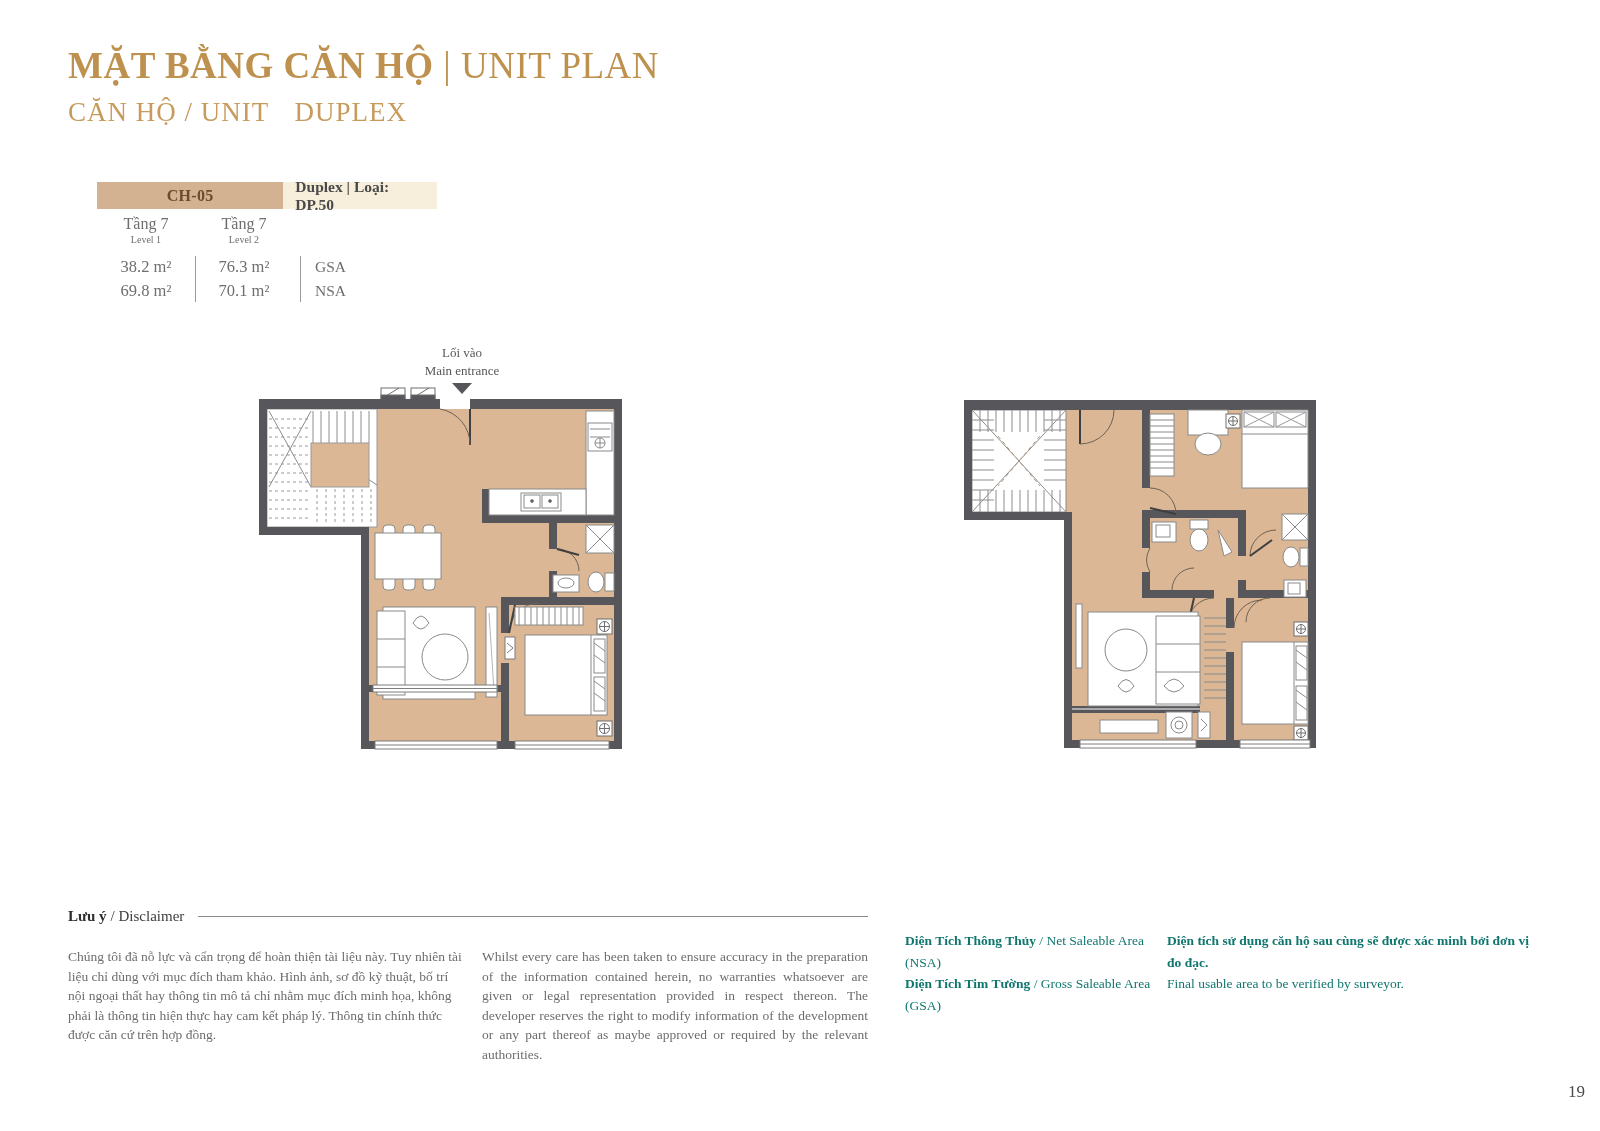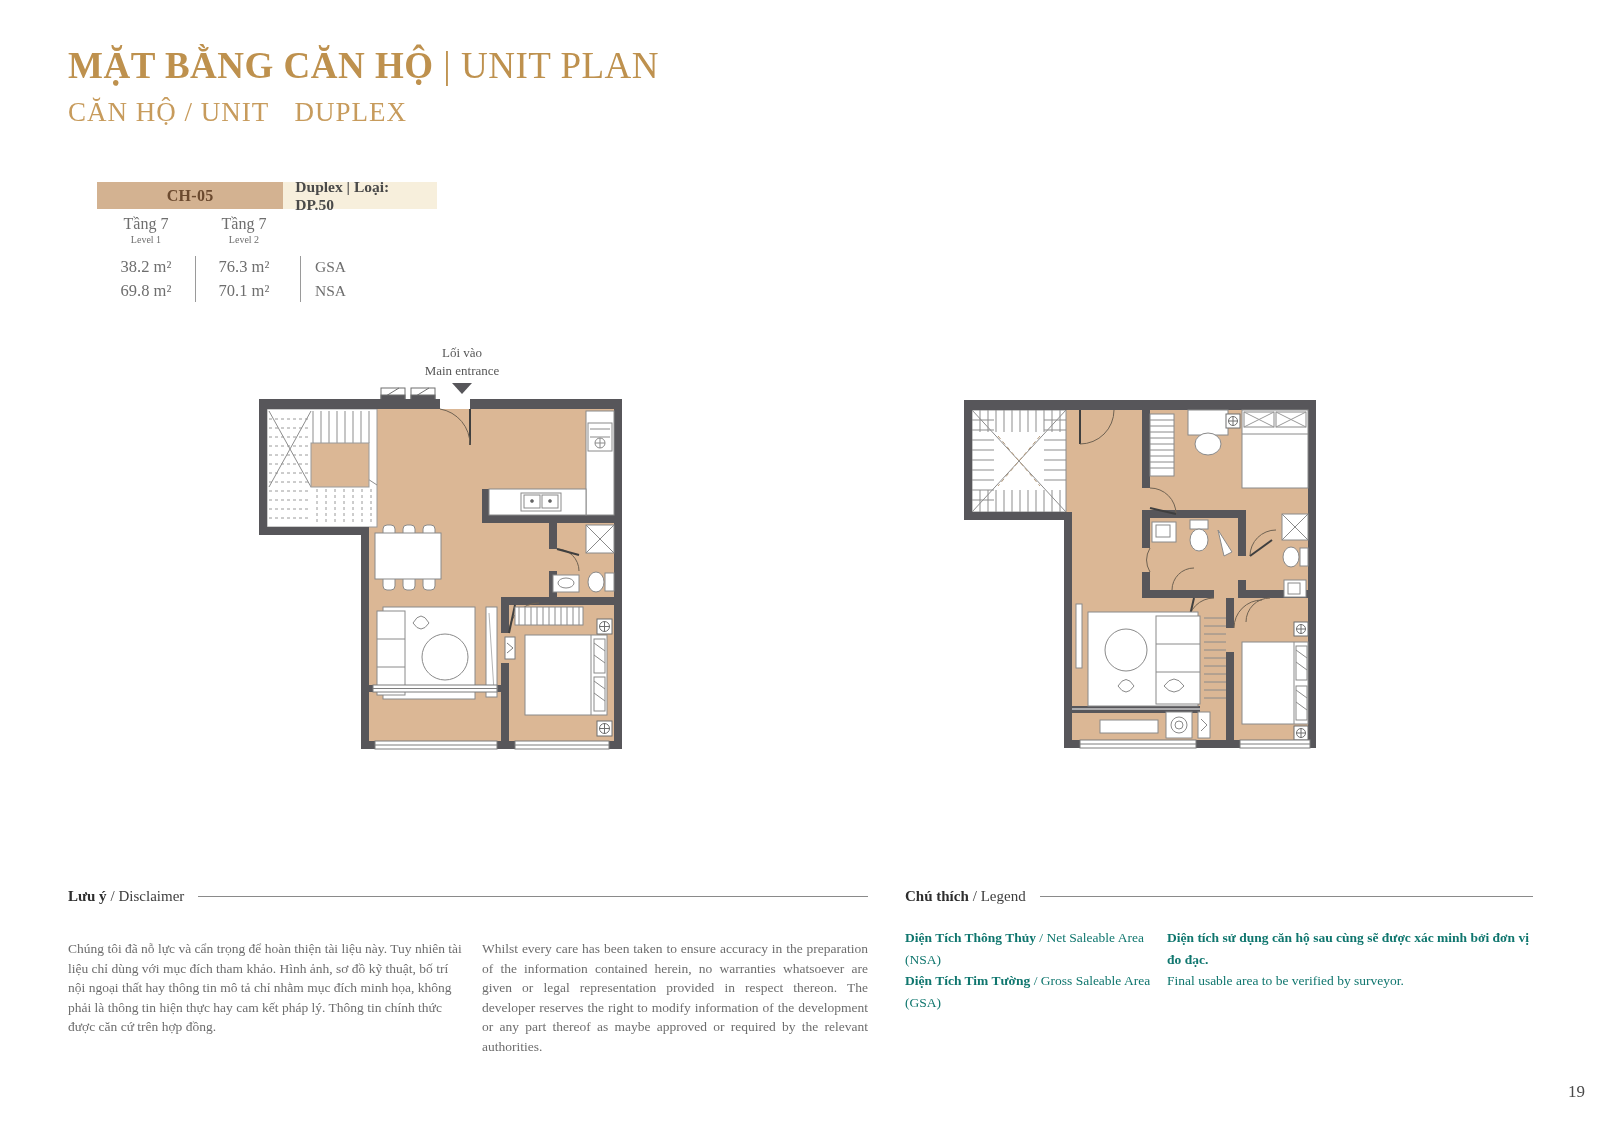--- a/index.html
+++ b/index.html
@@ -33,28 +33,28 @@
   .v1 { left:98px; } .v2 { left:203px; }
   
   .entrance { position:absolute; left:392px; top:344px; width:140px; text-align:center;
               color:#585858; font-size:13px; line-height:1.35; }
   .entrance .tri { width:0; height:0; margin:4px auto 0; border-left:10px solid transparent;
                    border-right:10px solid transparent; border-top:11px solid #57565A; }
   
   .plan1 { position:absolute; left:253px; top:385px; }
   .plan2 { position:absolute; left:950px; top:390px; }
   
-  .foot-block { position:absolute; top:888px; color:#6D6D6D; }
+  .foot-block { position:absolute; top:908px; color:#6D6D6D; }
   .fb-left { left:68px; width:800px; }
   .fb-right { left:905px; width:628px; }
   .fb-head { display:flex; align-items:center; font-size:15px; color:#2E2E2E; }
   .fb-head .b { font-weight:700; }
   .fb-head .r { color:#3d3d3d; margin-left:4px; }
   .fb-head .rule { flex:1; height:1px; background:#8a8a8a; margin-left:14px; }
-  .fb-cols { display:flex; margin-top:34px; }
+  .fb-cols { display:flex; margin-top:22px; }
   .fb-vi { width:398px; font-size:13.5px; line-height:1.45; }
   .fb-en { width:386px; margin-left:16px; font-size:13.5px; line-height:1.45; text-align:justify; }
   .lg-cols { display:flex; margin-top:22px; color:#0f766e; }
   .lg-c1 { width:262px; font-size:13.5px; line-height:1.6; }
   .lg-c2 { flex:1; font-size:13.5px; line-height:1.6; padding-left:0px; }
   .lg-b { font-weight:700; }
   .pageno { position:absolute; left:1568px; top:1082px; font-size:17px; color:#4a4a4a; }
   svg .arc { fill:none; stroke:#6f6252; stroke-width:1; }
 </style>
 </head>
@@ -482,25 +482,20 @@
       <span class="r">/ Disclaimer</span>
       <span class="rule"></span>
     </div>
     <div class="fb-cols">
       <p class="fb-vi">Chúng tôi đã nỗ lực và cẩn trọng để hoàn thiện tài liệu này. Tuy nhiên tài liệu chỉ dùng với mục đích tham khảo. Hình ảnh, sơ đồ kỹ thuật, bố trí nội ngoại thất hay thông tin mô tả chỉ nhằm mục đích minh họa, không phải là thông tin hiện thực hay cam kết pháp lý. Thông tin chính thức được căn cứ trên hợp đồng.</p>
       <p class="fb-en">Whilst every care has been taken to ensure accuracy in the preparation of the information contained herein, no warranties whatsoever are given or legal representation provided in respect thereon. The developer reserves the right to modify information of the development or any part thereof as maybe approved or required by the relevant authorities.</p>
     </div>
   </div>
 
   <div class="foot-block fb-right">
-    <div class="fb-head">
-      <span class="b">Chú thích</span>
-      <span class="r">/ Legend</span>
-      <span class="rule"></span>
-    </div>
     <div class="lg-cols">
       <div class="lg-c1">
         <div><span class="lg-b">Diện Tích Thông Thủy</span><span> / Net Saleable Area (NSA)</span></div>
         <div><span class="lg-b">Diện Tích Tim Tường</span><span> / Gross Saleable Area (GSA)</span></div>
       </div>
       <div class="lg-c2">
         <div class="lg-b">Diện tích sử dụng căn hộ sau cùng sẽ được xác minh bởi đơn vị đo đạc.</div>
         <div>Final usable area to be verified by surveyor.</div>
       </div>
     </div>

